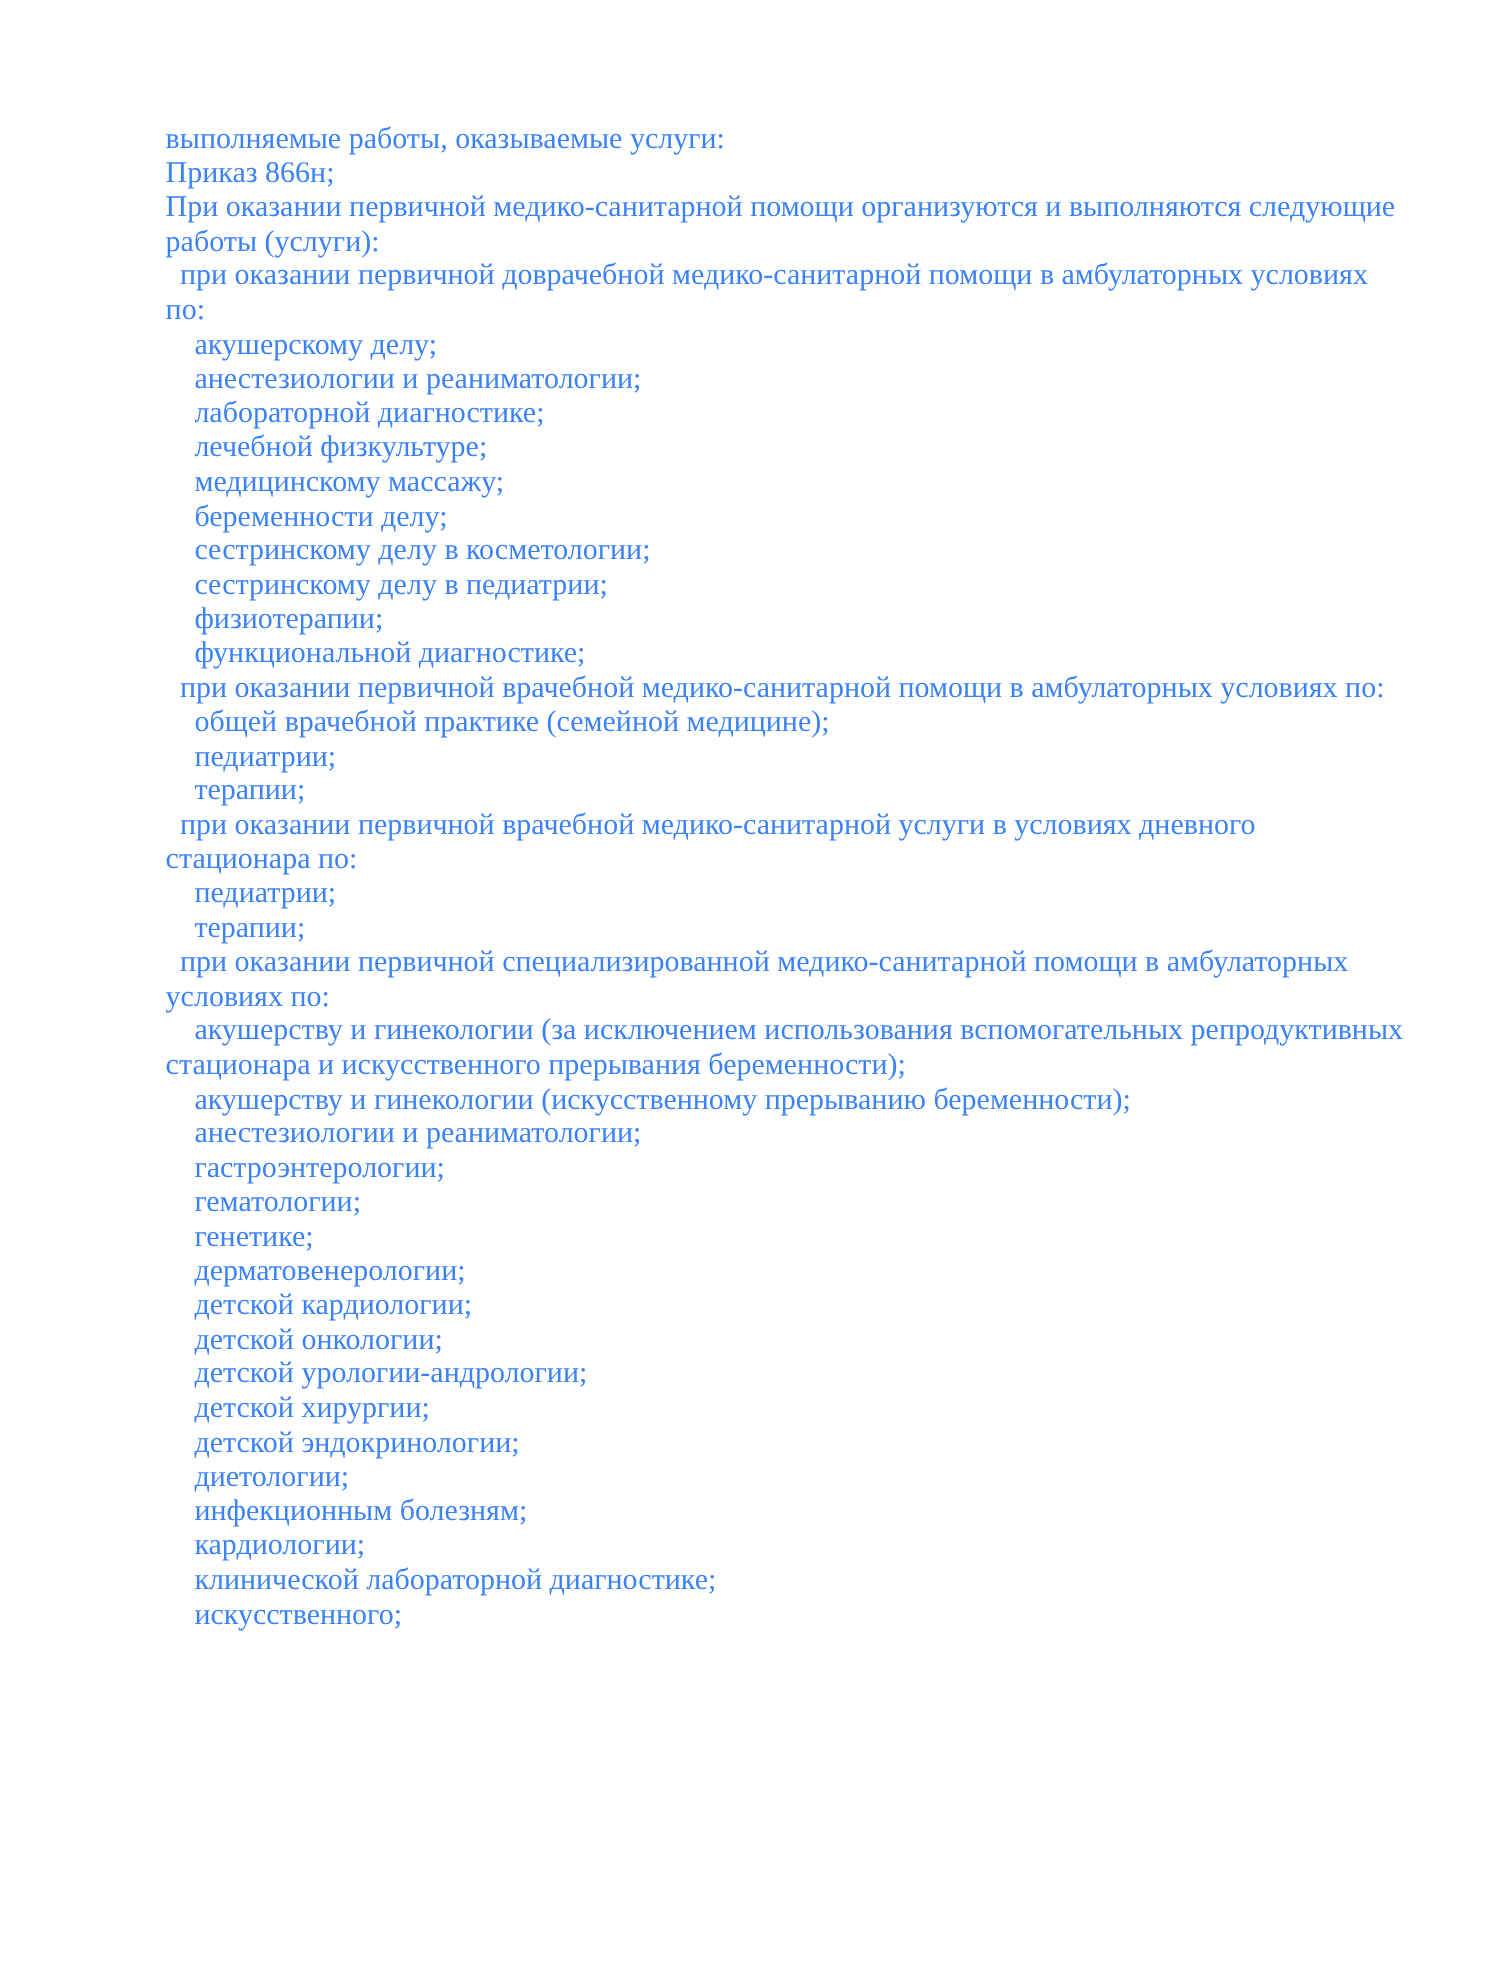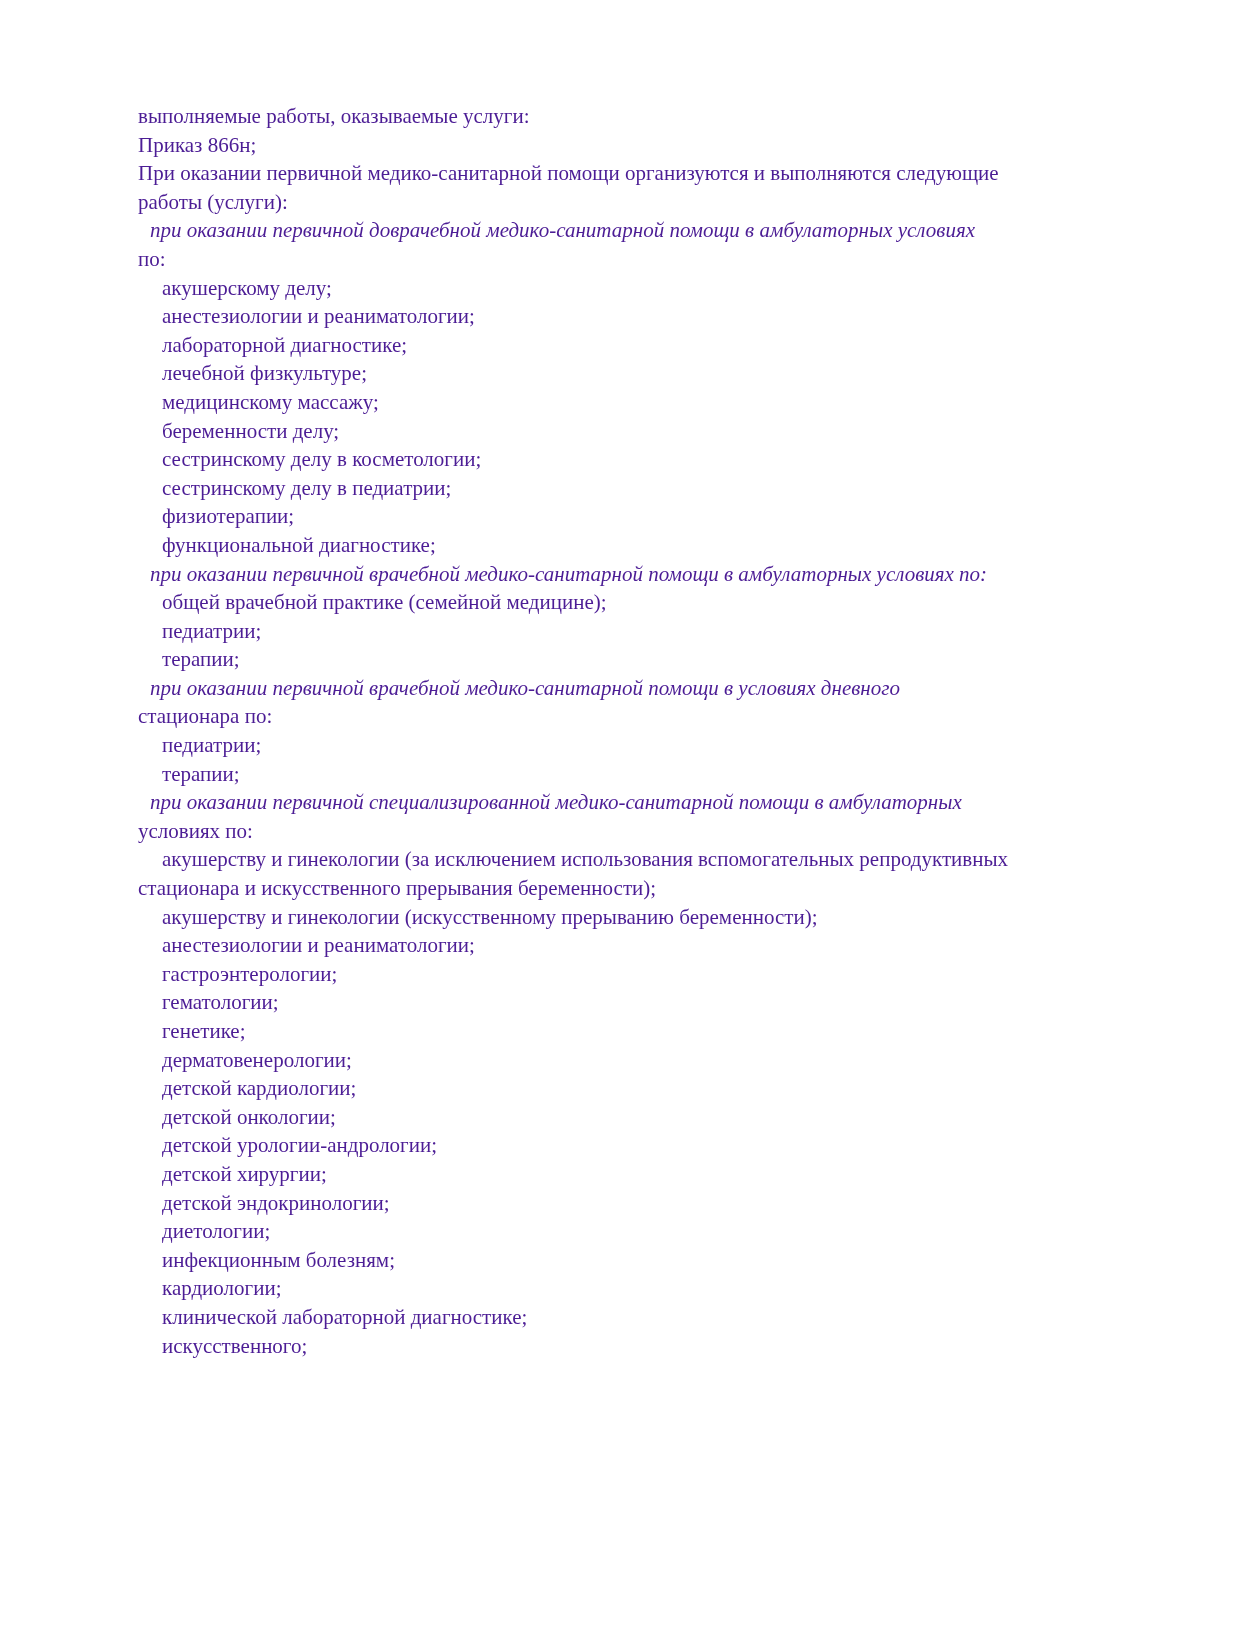--- a/index.html
+++ b/index.html
@@ -1,24 +1,24 @@
 <!DOCTYPE html>
 <html><head>
 <meta charset="utf-8">
 <style>
   html, body { margin: 0; padding: 0; background: #ffffff; }
   body { width: 1240px; height: 1650px; position: relative; overflow: hidden; }
   .page {
     position: absolute; left: 138px; top: 102px; width: 990px;
     font-family: "Liberation Serif", "DejaVu Serif", serif;
-    font-size: 21px; line-height: 28.6px; color: #4c1d95;
+    font-size: 25px; line-height: 28.6px; color: #3b82f6;
   }
   .line { white-space: pre; margin: 0; }
   .lvl0 { padding-left: 0; }
-  .lvl1 { padding-left: 12px; font-style: italic; }
+  .lvl1 { padding-left: 12px; }
   .lvl2 { padding-left: 24px; }
 </style>
 </head>
 <body>
 
 <div class="page" id="doc">
     <p class="line lvl0">выполняемые работы, оказываемые услуги:</p>
     <p class="line lvl0">Приказ 866н;</p>
     <p class="line lvl0">При оказании первичной медико-санитарной помощи организуются и выполняются следующие</p>
     <p class="line lvl0">работы (услуги):</p>
@@ -31,21 +31,21 @@
     <p class="line lvl2">медицинскому массажу;</p>
     <p class="line lvl2">беременности делу;</p>
     <p class="line lvl2">сестринскому делу в косметологии;</p>
     <p class="line lvl2">сестринскому делу в педиатрии;</p>
     <p class="line lvl2">физиотерапии;</p>
     <p class="line lvl2">функциональной диагностике;</p>
     <p class="line lvl1">при оказании первичной врачебной медико-санитарной помощи в амбулаторных условиях по:</p>
     <p class="line lvl2">общей врачебной практике (семейной медицине);</p>
     <p class="line lvl2">педиатрии;</p>
     <p class="line lvl2">терапии;</p>
-    <p class="line lvl1">при оказании первичной врачебной медико-санитарной помощи в условиях дневного</p>
+    <p class="line lvl1">при оказании первичной врачебной медико-санитарной услуги в условиях дневного</p>
     <p class="line lvl0">стационара по:</p>
     <p class="line lvl2">педиатрии;</p>
     <p class="line lvl2">терапии;</p>
     <p class="line lvl1">при оказании первичной специализированной медико-санитарной помощи в амбулаторных</p>
     <p class="line lvl0">условиях по:</p>
     <p class="line lvl2">акушерству и гинекологии (за исключением использования вспомогательных репродуктивных</p>
     <p class="line lvl0">стационара и искусственного прерывания беременности);</p>
     <p class="line lvl2">акушерству и гинекологии (искусственному прерыванию беременности);</p>
     <p class="line lvl2">анестезиологии и реаниматологии;</p>
     <p class="line lvl2">гастроэнтерологии;</p>

